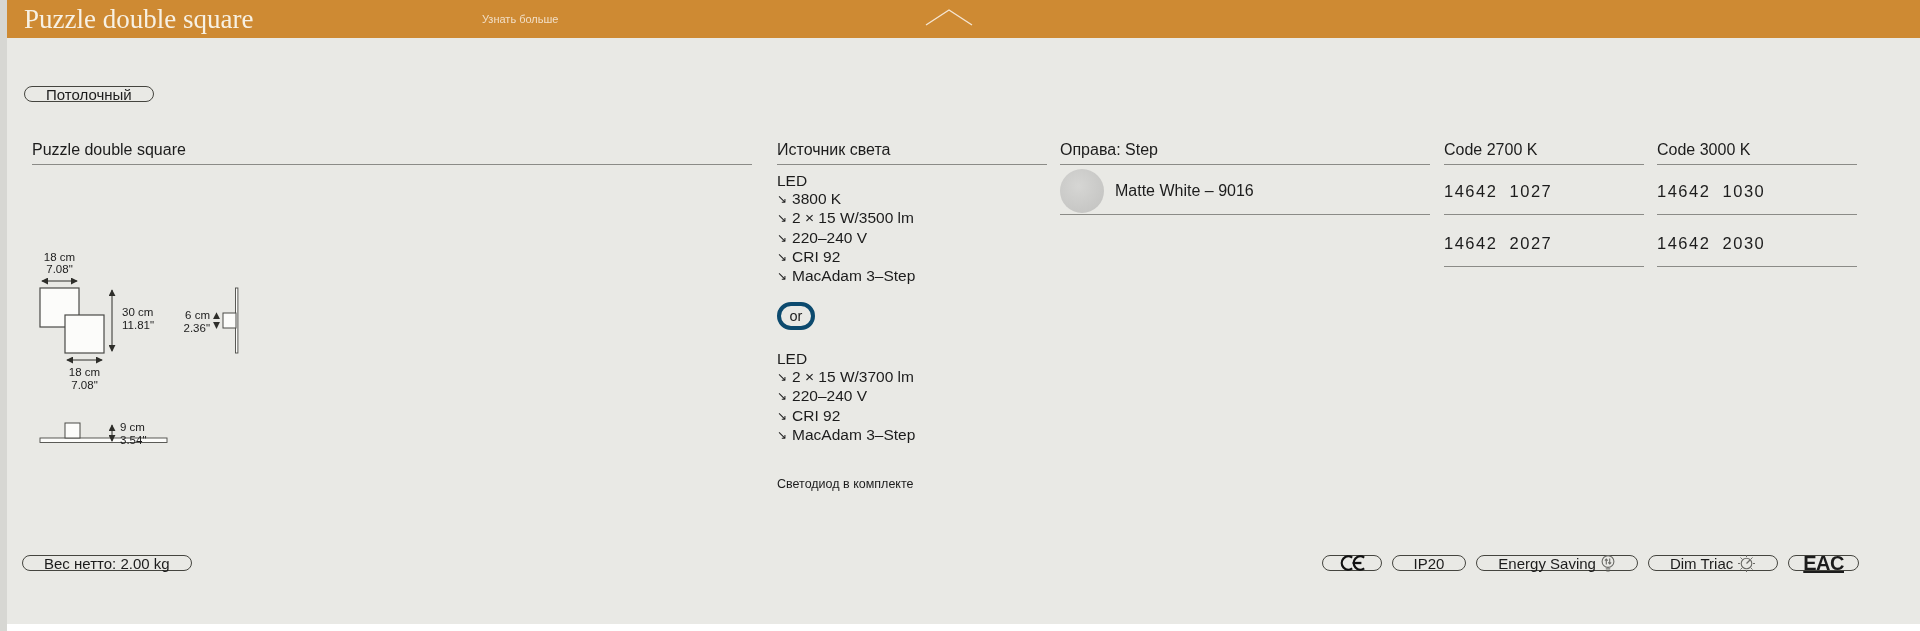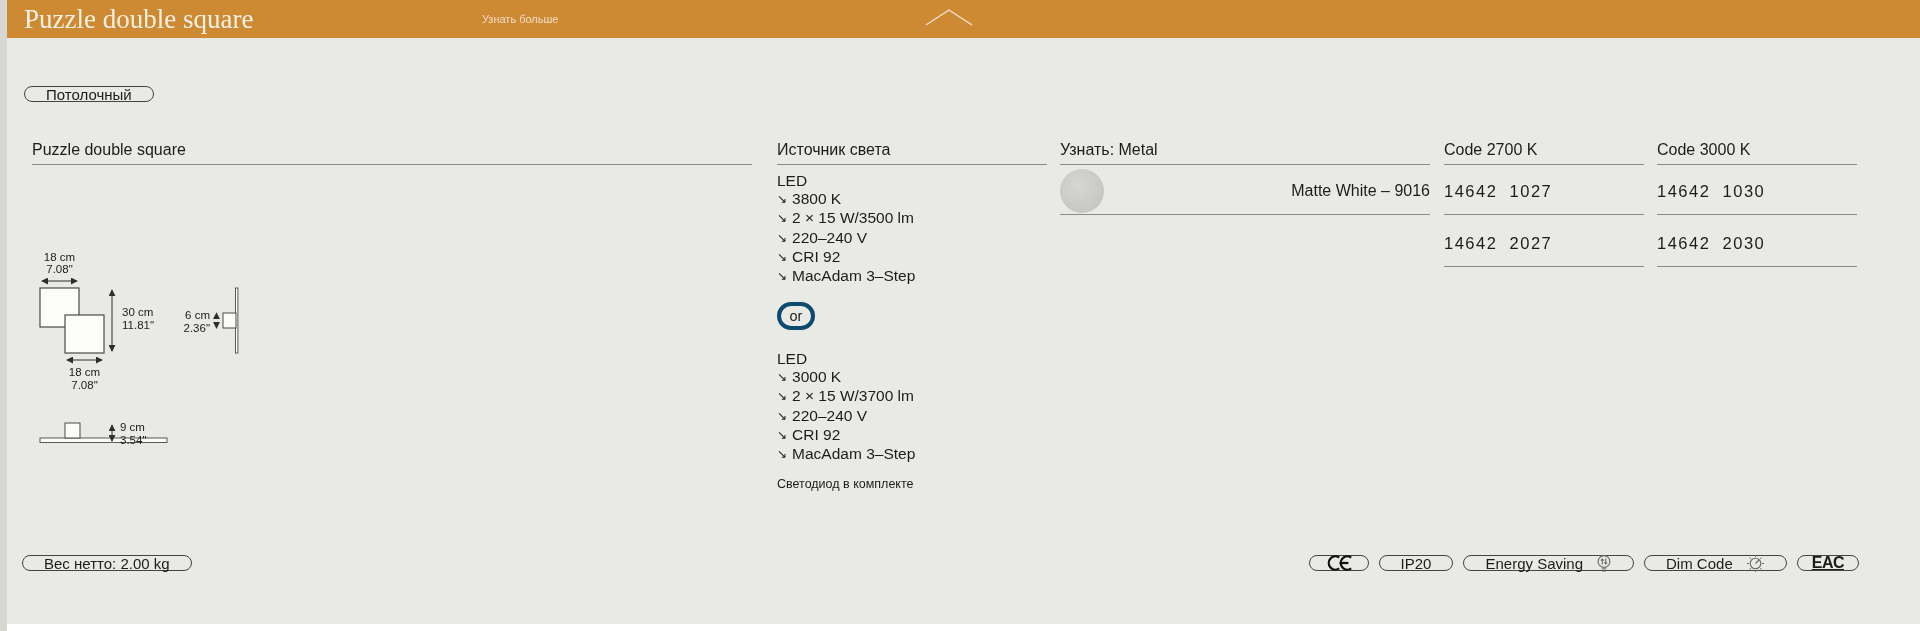--- a/index.html
+++ b/index.html
@@ -42,43 +42,43 @@
   .spec-line .arr { font-size:12px; margin-right:5px; position:relative; top:-1px; }
   .or-pill {
     position:absolute; left:770px; top:302px; width:38px; height:28px;
     border:4px solid #0c4a6e; border-radius:14px;
     display:flex; align-items:center; justify-content:center; font-size:14.5px;
   }
   .led-note { position:absolute; left:770px; top:477px; font-size:12.5px; }
   
   .finish-row {
     position:absolute; left:1053px; width:370px; height:47px;
-    border-bottom:1px solid #8B8B87; display:flex; align-items:center;justify-content:space-between;
+    border-bottom:1px solid #8B8B87; display:flex; align-items:center;
   }
   .finish-row.r1 { top:168px; } .finish-row.r2 { top:220px; }
   .swatch { width:44px; height:44px; border-radius:50%; margin-right:11px; flex:none; }
   .swatch-white { background:radial-gradient(circle at 42% 38%, #D6D6D4 0%, #C7C7C5 70%, #BFBFBD 100%); }
   .swatch-black { background:radial-gradient(circle at 42% 38%, #3D3D3D 0%, #2B2B2B 70%, #212121 100%); }
   .finish-label { font-size:16px; }
   
   .code-cell {
     position:absolute; width:200px; height:47px;
     border-bottom:1px solid #8B8B87; display:flex; align-items:center;
     font-size:16.5px; letter-spacing:1.5px; white-space:pre;
   }
   .cc-2700 { left:1437px; } .cc-3000 { left:1650px; }
   .code-cell.r1 { top:168px; } .code-cell.r2 { top:220px; }
   
   .drawing { position:absolute; left:25px; top:245px; }
   .drawing text { font-family:"Liberation Sans", sans-serif; font-size:11.5px; fill:#1C1C1C; }
   
   .footer-left  { position:absolute; left:15px;  top:555px; display:flex; gap:6px; }
   .footer-right { position:absolute; right:68px; top:555px; display:flex; gap:10px; }
-  .badge-pill { display:inline-flex; align-items:center; gap:13px; }
-  .eac-text { font-weight:700; font-size:16px; letter-spacing:-0.5px;text-decoration:underline; }
+  .badge-pill { display:inline-flex; align-items:center; gap:4px; }
+  .eac-text { font-weight:700; font-size:20px; letter-spacing:-0.5px;text-decoration:underline; }
   .bottom-strip { position:absolute; left:0; bottom:0; width:1920px; height:7px; background:#FFFFFF; }
 </style>
 </head>
 <body>
 
 <div class="page">
 
   <div class="header">
     <div class="header-title">Puzzle double square</div>
     <div class="header-link">Узнать больше</div>
@@ -88,21 +88,21 @@
       </svg>
     </div>
   </div>
 
   <div class="pill category-pill">
     <span>Потолочный</span>
   </div>
 
   <div class="col-header ch-product">Puzzle double square</div>
   <div class="col-header ch-light">Источник света</div>
-  <div class="col-header ch-finish">Узнать: Metal</div>
+  <div class="col-header ch-finish">Оправа: Step</div>
   <div class="col-header ch-2700">Code 2700 K</div>
   <div class="col-header ch-3000">Code 3000 K</div>
 
   <svg class="drawing" width="230" height="210" viewBox="0 0 230 210">
     <defs>
       <marker id="ah" viewBox="0 0 8 8" markerWidth="7" markerHeight="7" refX="7" refY="4" orient="auto-start-reverse">
         <path d="M0,0 L8,4 L0,8 Z" fill="#2E2E2A"></path>
       </marker>
     </defs>
 
@@ -143,21 +143,20 @@
     <div class="spec-line"><span class="arr">↘</span><span>CRI 92</span></div>
     <div class="spec-line"><span class="arr">↘</span><span>MacAdam 3–Step</span></div>
   </div>
 
   <div class="or-pill">
     <span>or</span>
   </div>
 
   <div class="spec-block" style="top:350px;">
     <div class="spec-line"><span>LED</span></div>
-    <div class="spec-line"><span class="arr">↘</span><span>3000 K</span></div>
     <div class="spec-line"><span class="arr">↘</span><span>2 × 15 W/3700 lm</span></div>
     <div class="spec-line"><span class="arr">↘</span><span>220–240 V</span></div>
     <div class="spec-line"><span class="arr">↘</span><span>CRI 92</span></div>
     <div class="spec-line"><span class="arr">↘</span><span>MacAdam 3–Step</span></div>
   </div>
 
   <div class="led-note">Светодиод в комплекте</div>
 
   <div class="finish-row r1">
     <div class="swatch swatch-white"></div>
@@ -192,21 +191,21 @@
         <circle cx="8" cy="7.5" r="5.9" fill="none" stroke="#6A6A66" stroke-width="1.1"></circle>
         <line x1="6.3" y1="10.6" x2="6.3" y2="5.4" stroke="#6A6A66" stroke-width="1.1"></line>
         <polyline points="4.9,6.7 6.3,5.1 7.7,6.7" fill="none" stroke="#6A6A66" stroke-width="1.1"></polyline>
         <line x1="9.7" y1="4.4" x2="9.7" y2="9.6" stroke="#6A6A66" stroke-width="1.1"></line>
         <polyline points="8.3,8.3 9.7,9.9 11.1,8.3" fill="none" stroke="#6A6A66" stroke-width="1.1"></polyline>
         <line x1="5.8" y1="14.9" x2="10.2" y2="14.9" stroke="#6A6A66" stroke-width="1.1"></line>
         <line x1="6.4" y1="17" x2="9.6" y2="17" stroke="#6A6A66" stroke-width="1.1"></line>
       </svg>
     </div>
     <div class="pill badge-pill">
-      <span>Dim Code</span>
+      <span>Dim Triac</span>
       <svg width="19" height="19" viewBox="0 0 19 19">
         <circle cx="9.5" cy="9.5" r="5.3" fill="none" stroke="#6A6A66" stroke-width="1.1"></circle>
         <line x1="9.5" y1="9.5" x2="13" y2="6" stroke="#6A6A66" stroke-width="1.2"></line>
         <line x1="9.5" y1="1" x2="9.5" y2="3" stroke="#6A6A66" stroke-width="1"></line>
         <line x1="9.5" y1="16" x2="9.5" y2="18" stroke="#6A6A66" stroke-width="1"></line>
         <line x1="1" y1="9.5" x2="3" y2="9.5" stroke="#6A6A66" stroke-width="1"></line>
         <line x1="16" y1="9.5" x2="18" y2="9.5" stroke="#6A6A66" stroke-width="1"></line>
         <line x1="3.5" y1="3.5" x2="4.9" y2="4.9" stroke="#6A6A66" stroke-width="1"></line>
         <line x1="14.1" y1="14.1" x2="15.5" y2="15.5" stroke="#6A6A66" stroke-width="1"></line>
         <line x1="3.5" y1="15.5" x2="4.9" y2="14.1" stroke="#6A6A66" stroke-width="1"></line>

